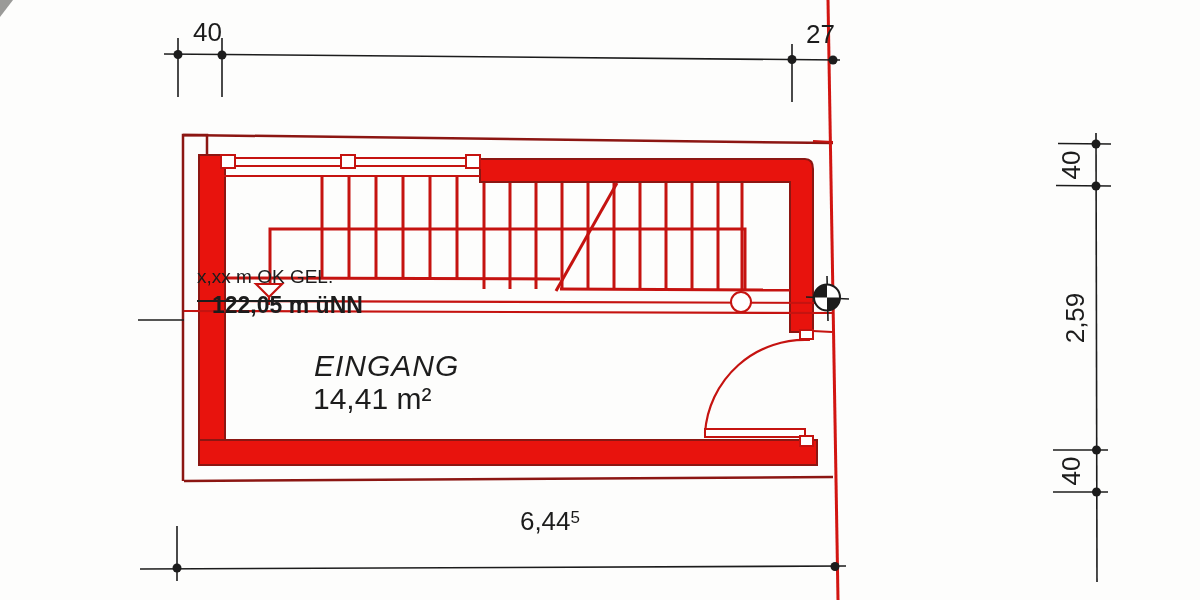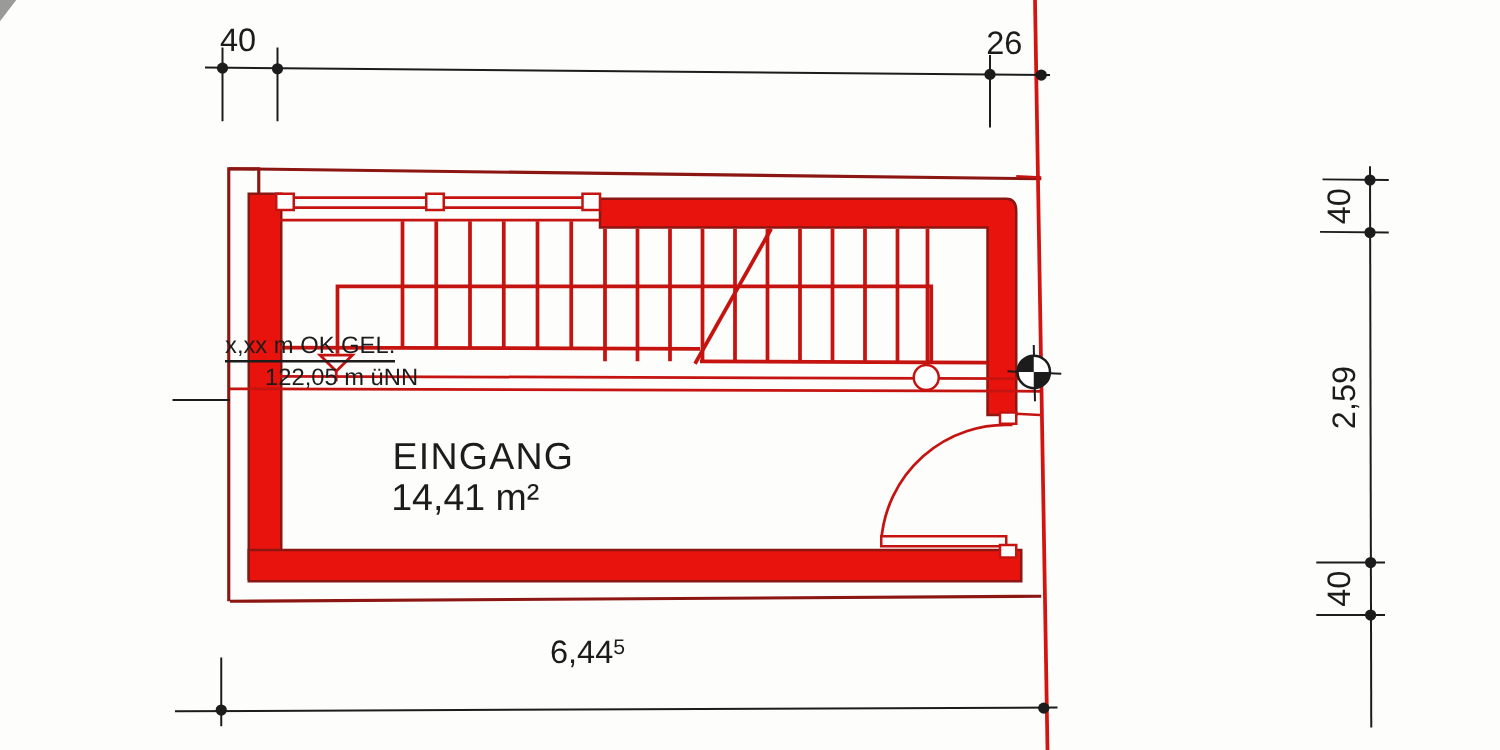--- a/index.html
+++ b/index.html
@@ -16,34 +16,34 @@
   .rf{fill:var(--wall-fill);stroke:var(--dark-red);stroke-width:2;}
   .dl{stroke:var(--dark-red);stroke-width:2.5;fill:none;}
   .bd{stroke:var(--boundary-red);stroke-width:3;fill:none;}
   .bk{stroke:var(--ink);stroke-width:1.6;fill:none;}
   .dot{fill:var(--ink);stroke:none;}
   .post{fill:#ffffff;stroke:var(--line-red);stroke-width:2;}
   .whole{fill:#ffffff;stroke:var(--line-red);stroke-width:2;}
   .inkfill{fill:var(--ink);stroke:none;}
   
   .lbl{position:absolute;color:var(--ink);white-space:nowrap;line-height:1.05;}
-  .dim{font-size:26px;text-align:left;}
+  .dim{font-size:26px;text-align:right;}
   .lbl sup{font-size:17px;vertical-align:7px;letter-spacing:0;}
   #dim-top-left{left:176px;top:19px;width:46px;}
   #dim-top-main{left:430px;top:16px;width:155px;}
   #dim-top-right{left:789px;top:21px;width:46px;}
   #dim-bottom-main{left:440px;top:508px;width:140px;}
   .vdim{display:flex;align-items:center;justify-content:center;transform:rotate(-90deg);}
   #dim-right-top{left:1042px;top:135px;width:60px;height:60px;}
   #dim-right-mid{left:1036px;top:278px;width:80px;height:80px;}
   #dim-right-bottom{left:1042px;top:441px;width:60px;height:60px;}
-  #room-name{left:314px;top:350px;font-size:30px;letter-spacing:1px;}
+  #room-name{left:314px;top:350px;font-size:30px;letter-spacing:1px;font-style:italic;}
   #room-area{left:313px;top:383px;font-size:30px;text-align:right;}
-  #note-line1{left:180px;top:267px;font-size:19px;border-bottom:2px solid var(--ink);padding-bottom:1px;}
-  #note-line2{left:212px;top:293px;font-size:19px;}
+  #note-line1{left:197px;top:267px;font-size:19px;border-bottom:2px solid var(--ink);padding-bottom:13px;}
+  #note-line2{left:212px;top:293px;font-size:23px;font-weight:bold;}
 </style>
 </head>
 <body>
 
 <div class="canvas">
 
   <svg width="1200" height="600" viewBox="0 0 1200 600">
 
     <polygon points="0,0 13,0 0,17" fill="#9a9a98"></polygon>
 
@@ -151,21 +151,21 @@
       <line class="bk" x1="1053" y1="450" x2="1108" y2="450"></line>
       <line class="bk" x1="1053" y1="492" x2="1108" y2="492"></line>
       <circle class="dot" cx="1096" cy="144" r="4.5"></circle>
       <circle class="dot" cx="1096" cy="186" r="4.5"></circle>
       <circle class="dot" cx="1096.5" cy="450" r="4.5"></circle>
       <circle class="dot" cx="1096.5" cy="492" r="4.5"></circle>
     </g>
   </svg>
 
   <div class="lbl dim" id="dim-top-left">40</div>
-  <div class="lbl dim" id="dim-top-right">26</div>
+  <div class="lbl dim" id="dim-top-right">27</div>
   <div class="lbl dim" id="dim-bottom-main"><span>6,44</span><sup>5</sup></div>
   <div class="lbl dim vdim" id="dim-right-top">40</div>
   <div class="lbl dim vdim" id="dim-right-mid">2,59</div>
   <div class="lbl dim vdim" id="dim-right-bottom">40</div>
 
   <div class="lbl" id="room-name">EINGANG</div>
   <div class="lbl" id="room-area">14,41 m²</div>
 
   <div class="lbl" id="note-line1">x,xx m OK GEL.</div>
   <div class="lbl" id="note-line2">122,05 m üNN</div>

